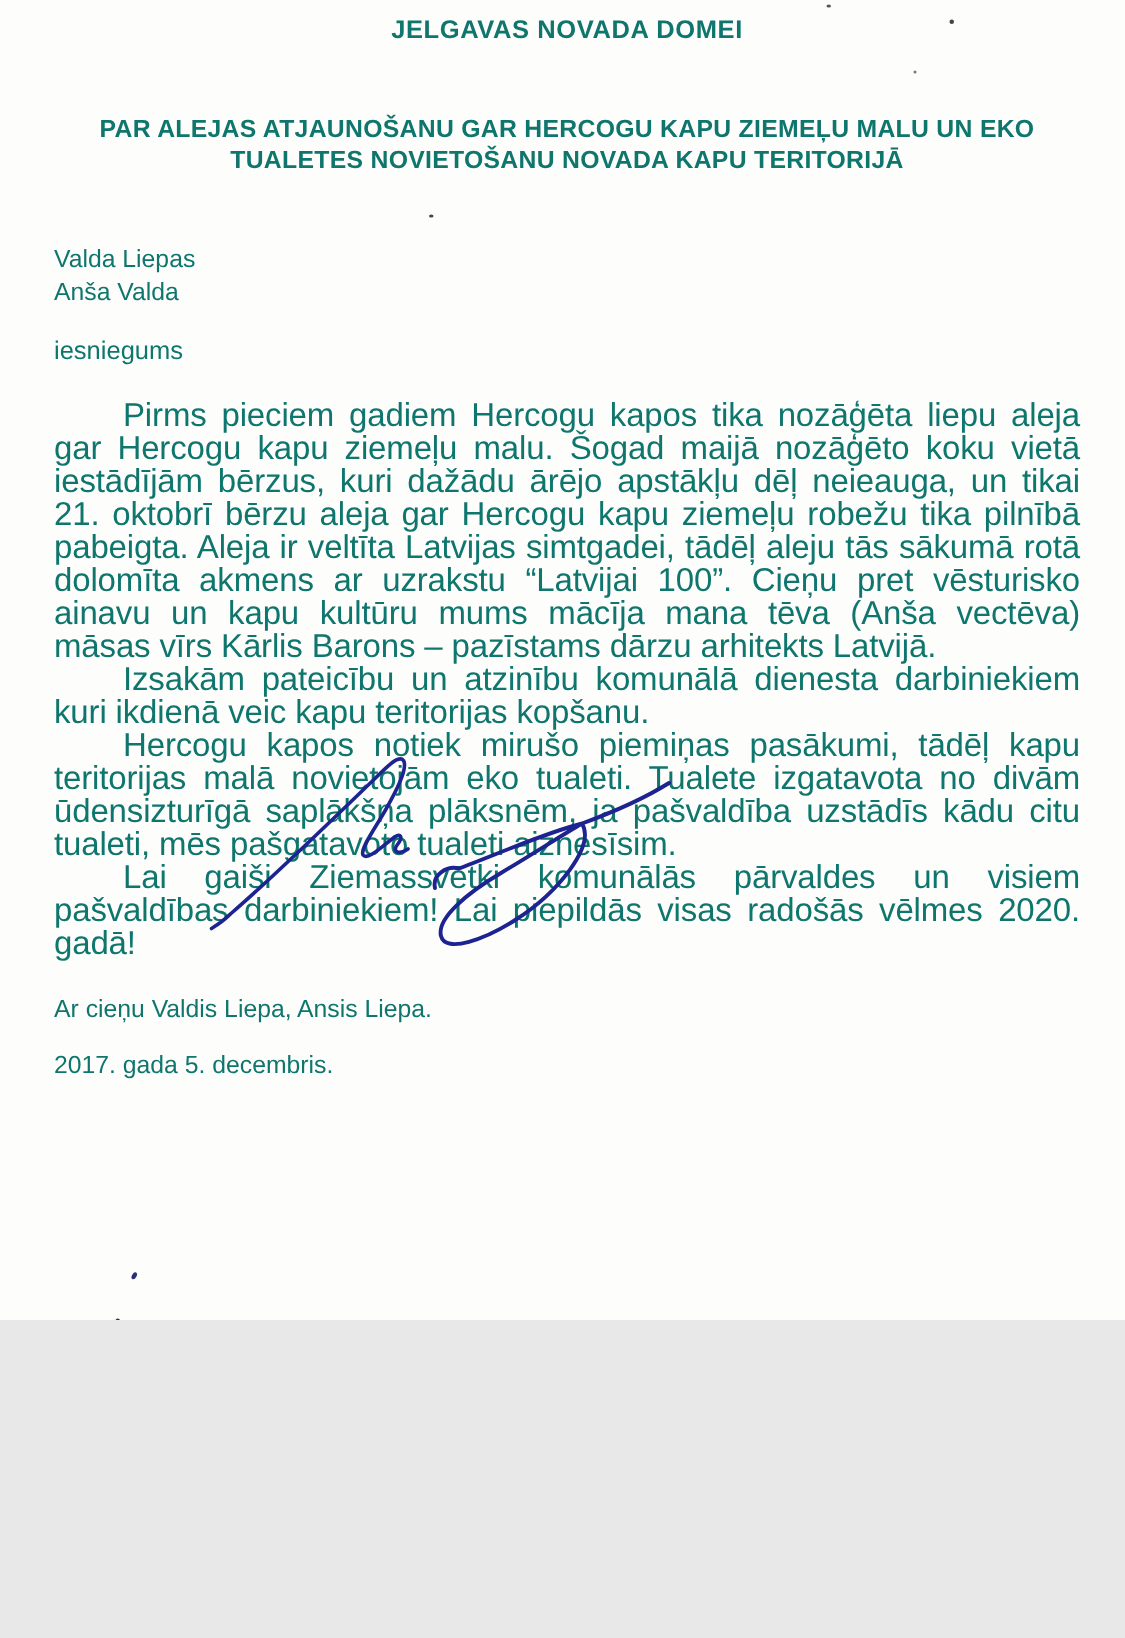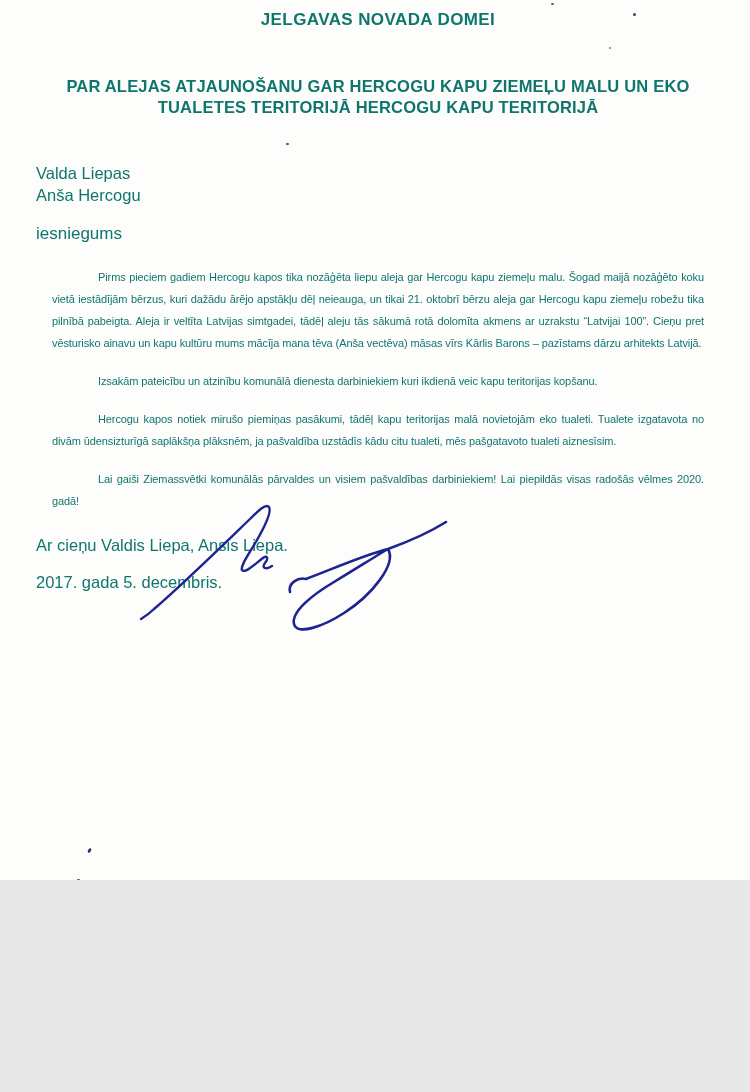--- a/index.html
+++ b/index.html
@@ -40,22 +40,22 @@
   }
   .doctype {
     margin-top: 18px;
     text-align: left;
     font-size: 17px;
   }
   .bodytext {
     margin-top: 22px;
   }
   .bodytext p {
-    margin: 16px;
-    font-size: 11px;
+    margin: 0;
+    font-size: 22px;
     line-height: 22px;
     text-align: justify;
     text-indent: 46px;
     letter-spacing: -0.1px;
   }
   .closing {
     margin: 24px 0 0 0;
     font-size: 16.5px;
   }
   .dateline {
@@ -77,25 +77,25 @@
 </style>
 </head>
 <body>
 
 <div class="page">
   <div class="content">
 
     <div class="recipient">JELGAVAS NOVADA DOMEI</div>
 
     <div class="subject">PAR ALEJAS ATJAUNOŠANU GAR HERCOGU KAPU ZIEMEĻU MALU UN EKO
-TUALETES TERITORIJĀ HERCOGU KAPU TERITORIJĀ</div>
+TUALETES NOVIETOŠANU NOVADA KAPU TERITORIJĀ</div>
 
     <div class="senders">
       <div>Valda Liepas</div>
-      <div>Anša Hercogu</div>
+      <div>Anša Valda</div>
     </div>
 
     <div class="doctype">iesniegums</div>
 
     <div class="bodytext">
       <p>Pirms pieciem gadiem Hercogu kapos tika nozāģēta liepu aleja gar Hercogu kapu ziemeļu malu. Šogad maijā nozāģēto koku vietā iestādījām bērzus, kuri dažādu ārējo apstākļu dēļ neieauga, un tikai 21. oktobrī bērzu aleja gar Hercogu kapu ziemeļu robežu tika pilnībā pabeigta. Aleja ir veltīta Latvijas simtgadei, tādēļ aleju tās sākumā rotā dolomīta akmens ar uzrakstu “Latvijai 100”. Cieņu pret vēsturisko ainavu un kapu kultūru mums mācīja mana tēva (Anša vectēva) māsas vīrs Kārlis Barons – pazīstams dārzu arhitekts Latvijā.</p>
       <p>Izsakām pateicību un atzinību komunālā dienesta darbiniekiem kuri ikdienā veic kapu teritorijas kopšanu.</p>
       <p>Hercogu kapos notiek mirušo piemiņas pasākumi, tādēļ kapu teritorijas malā novietojām eko tualeti. Tualete izgatavota no divām ūdensizturīgā saplākšņa plāksnēm, ja pašvaldība uzstādīs kādu citu tualeti, mēs pašgatavoto tualeti aiznesīsim.</p>
       <p>Lai gaiši Ziemassvētki komunālās pārvaldes un visiem pašvaldības darbiniekiem! Lai piepildās visas radošās vēlmes 2020. gadā!</p>
     </div>

